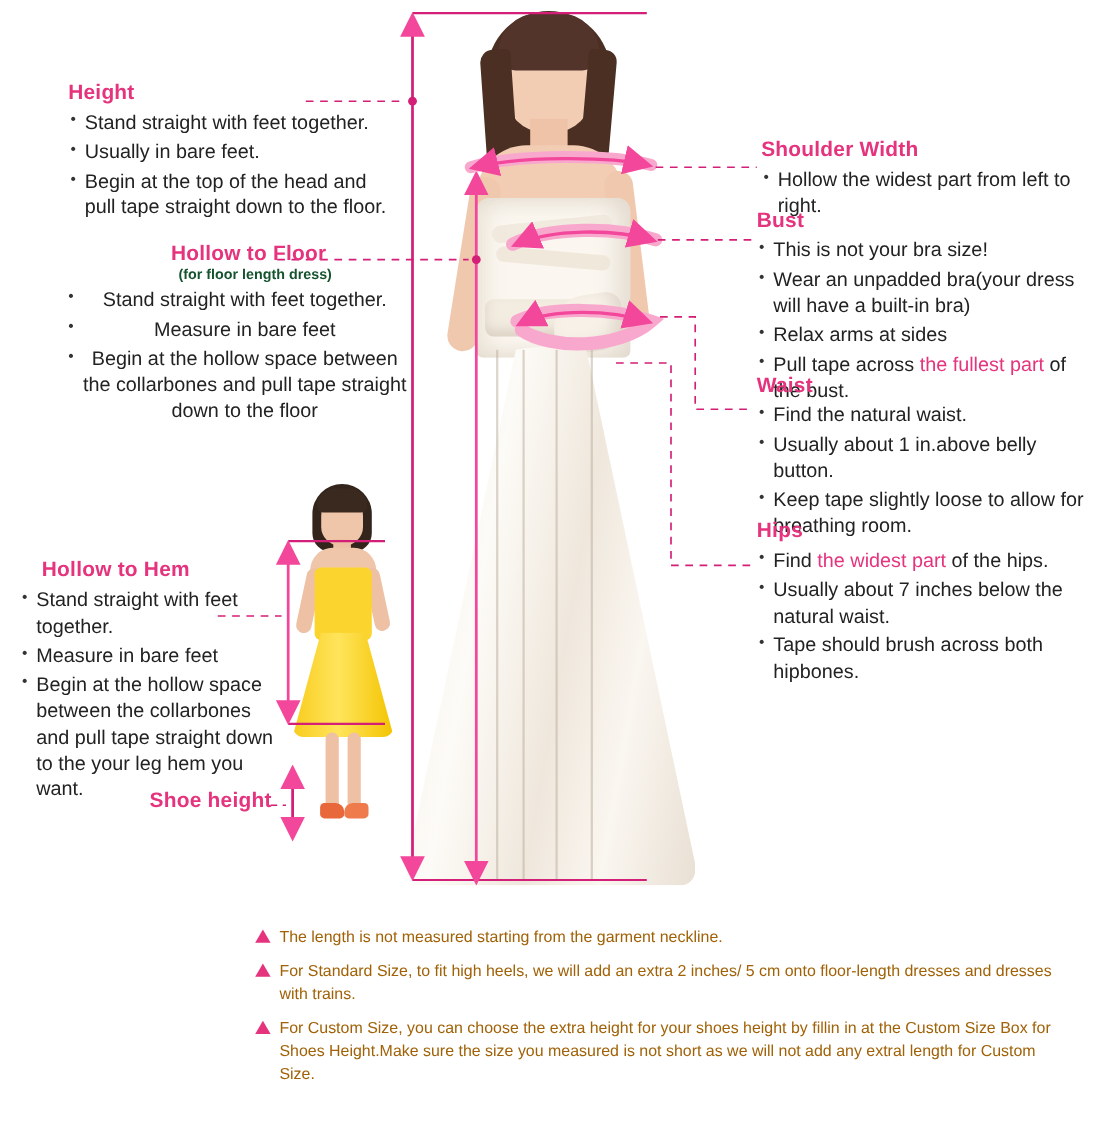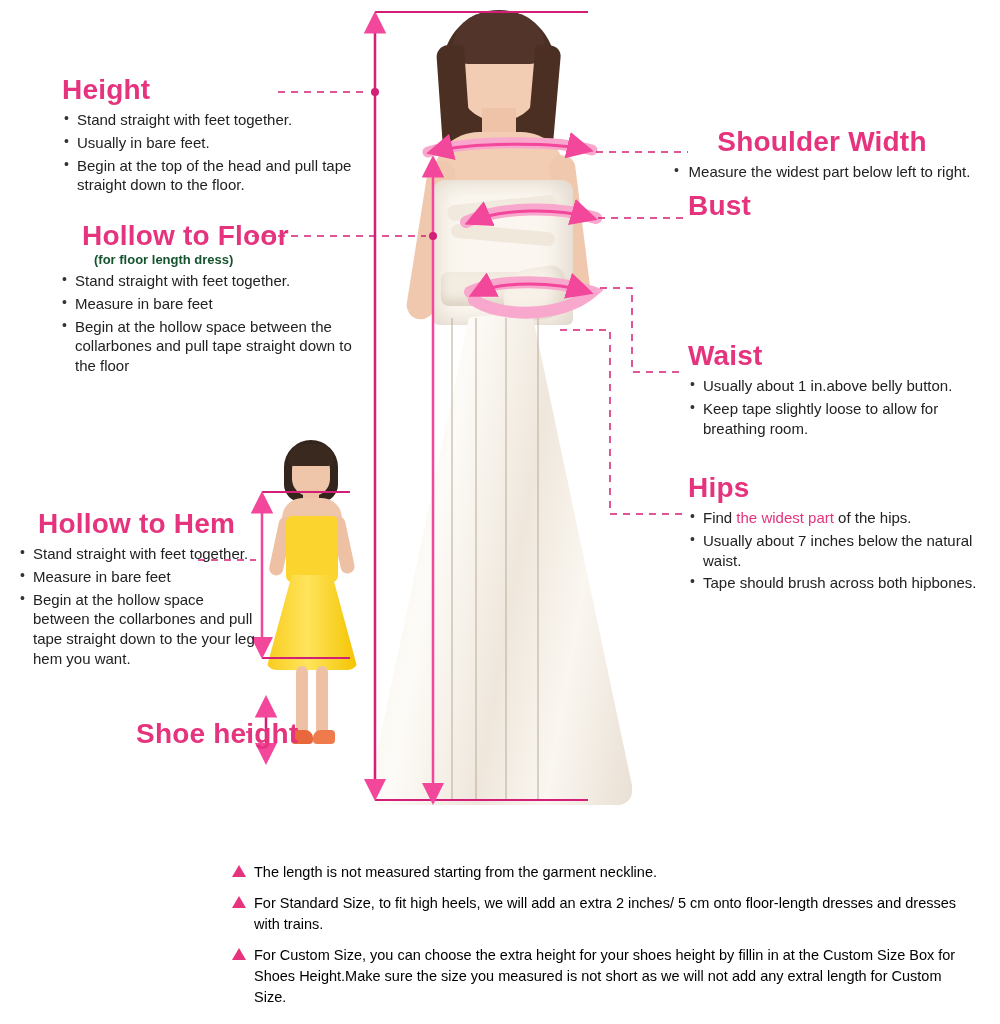--- a/index.html
+++ b/index.html
@@ -141,36 +141,36 @@
   }
   #short .shoe-r {
     position: absolute; left: 55px; top: 300px; width: 22px; height: 14px; background: #ef7a4c; border-radius: 8px 4px 4px 4px;
   }
 
   
   .block { position: absolute; }
   .head-label {
     color: #e5337e;
     font-weight: bold;
-    font-size: 28px;
+    font-size: 19px;
     letter-spacing: .2px;
     white-space: nowrap;
   }
   .sub-label {
     color: #14532d;
     font-size: 13px;
     font-weight: bold;
     white-space: nowrap;
   }
   ul.bullets {
     list-style: none;
     margin: 4px 0 0 0;
     padding: 0;
     color: #222;
-    font-size: 15px;
+    font-size: 18px;
     line-height: 1.32;
   }
   ul.bullets li {
     position: relative;
     padding-left: 15px;
     margin-bottom: 3px;
   }
   ul.bullets li::before {
     content: "•";
     position: absolute;
@@ -178,23 +178,23 @@
     top: -1px;
     color: #333;
     font-size: 14px;
   }
   .pink-em { color: #e5337e; }
 
   
   #footnotes {
     position: absolute;
     left: 232px;
-    top: 862px;
+    top: 842px;
     width: 740px;
-    color: #000000;
+    color: #a16207;
     font-size: 14.5px;
     line-height: 1.45;
   }
   #footnotes .note {
     position: relative;
     padding-left: 22px;
     margin-bottom: 10px;
   }
   #footnotes .note .tri {
     position: absolute;
@@ -315,21 +315,21 @@
 
   <div class="block" id="blk-height" style="left:62px; top:74px; width:300px;">
     <div class="head-label">Height</div>
     <ul class="bullets">
       <li>Stand straight with feet together.</li>
       <li>Usually in bare feet.</li>
       <li>Begin at the top of the head and pull tape straight down to the floor.</li>
     </ul>
   </div>
 
-  <div class="block" id="blk-hollow-floor" style="left:60px; top:220px; width:310px;">
+  <div class="block" id="blk-hollow-floor" style="left:60px; top:220px; width:310px;text-align:center;">
     <div class="head-label" style="margin-left:22px;">Hollow to Floor</div>
     <div class="sub-label" style="margin-left:34px;">(for floor length dress)</div>
     <ul class="bullets">
       <li>Stand straight with feet together.</li>
       <li>Measure in bare feet</li>
       <li>Begin at the hollow space between the collarbones and pull tape straight down to the floor</li>
     </ul>
   </div>
 
   <div class="block" id="blk-hollow-hem" style="left:18px; top:508px; width:240px;">
@@ -338,34 +338,41 @@
       <li>Stand straight with feet together.</li>
       <li>Measure in bare feet</li>
       <li>Begin at the hollow space between the collarbones and pull tape straight down to the your leg hem  you want.</li>
     </ul>
   </div>
 
   <div class="block" id="blk-shoe" style="left:136px; top:718px;">
     <div class="head-label">Shoe height</div>
   </div>
 
-  <div class="block" id="blk-shoulder" style="left:672px; top:126px; width:300px;text-align:center;">
+  <div class="block" id="blk-shoulder" style="left:692px; top:126px; width:300px;">
     <div class="head-label">Shoulder Width</div>
     <ul class="bullets">
-      <li>Measure the widest part below left to right.</li>
+      <li>Hollow the widest part from left to right.</li>
     </ul>
   </div>
 
   <div class="block" id="blk-bust" style="left:688px; top:190px; width:306px;">
     <div class="head-label">Bust</div>
+    <ul class="bullets">
+      <li>This is not your bra size!</li>
+      <li>Wear an unpadded bra(your dress will have a built-in bra)</li>
+      <li>Relax arms at sides</li>
+      <li><span>Pull tape across </span><span class="pink-em">the fullest part</span><span> of the bust.</span></li>
+    </ul>
   </div>
 
   <div class="block" id="blk-waist" style="left:688px; top:340px; width:300px;">
     <div class="head-label">Waist</div>
     <ul class="bullets">
+      <li>Find the natural waist.</li>
       <li>Usually about 1 in.above belly button.</li>
       <li>Keep tape slightly loose to allow for breathing room.</li>
     </ul>
   </div>
 
   <div class="block" id="blk-hips" style="left:688px; top:472px; width:306px;">
     <div class="head-label">Hips</div>
     <ul class="bullets">
       <li><span>Find </span><span class="pink-em">the widest part</span><span> of the hips.</span></li>
       <li>Usually about 7 inches below the natural waist.</li>

